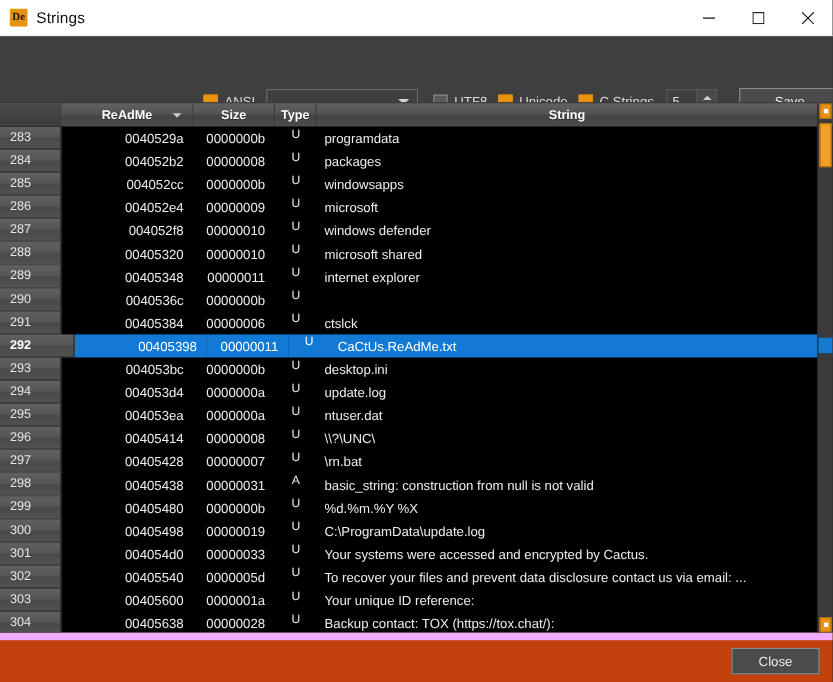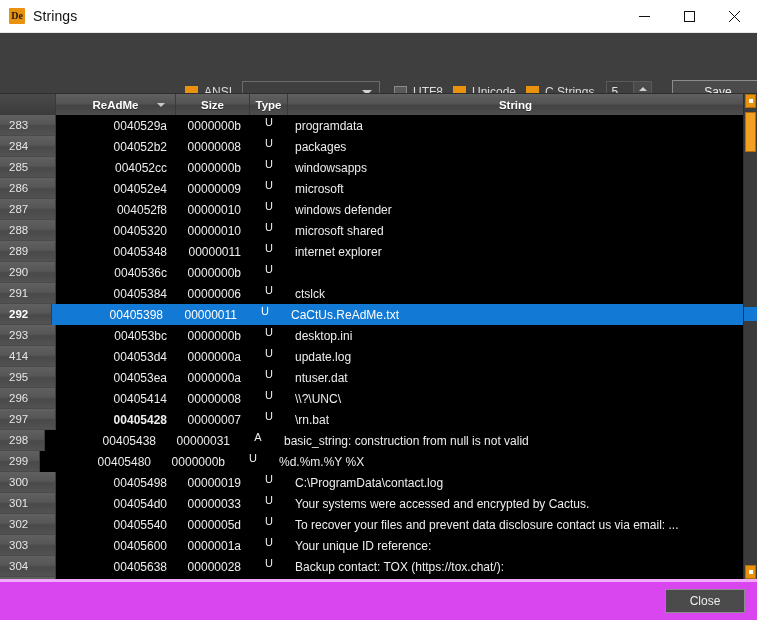--- a/index.html
+++ b/index.html
@@ -129,22 +129,22 @@
     position:absolute;top:0;right:0;width:13px;bottom:0;background:#3b3b3b;
     border-left:1px solid #2e2e2e;
   }
   .vscroll .thumb{position:absolute;left:1px;width:11px;background:#f2a024;border:1px solid #b06d08;box-sizing:border-box;}
   .vscroll .selmark{position:absolute;left:0px;width:13px;height:14px;background:#1279d4;}
   .vscroll .btn{position:absolute;left:1px;width:11px;height:14px;background:#e8920f;border:1px solid #b06d08;box-sizing:border-box;display:flex;align-items:center;justify-content:center;}
   .vscroll .btn s{display:block;width:4px;height:4px;background:#fff;}
 
   
   .footer{
-    flex:0 0 38px;background:#d946ef;display:flex;align-items:center;justify-content:flex-end;
-    padding-right:12px;border-top:3px solid #f0abfc;
+    flex:0 0 38px;background:#c2410c;display:flex;align-items:center;justify-content:flex-end;
+    padding-right:12px;border-top:7px solid #f0abfc;
   }
   .close-btn{
     width:80px;height:24px;background:#4b4b4b;border:1px solid #8d8d8d;color:#ececec;
     font-size:12px;display:flex;align-items:center;justify-content:center;box-sizing:border-box;
     font-family:"Liberation Sans",sans-serif;
   }
 </style>
 </head>
 <body>
 
@@ -276,35 +276,35 @@
           <div class="c-type" style="width: 38px;">U</div>
         </div>
         <div class="row">
           <div class="c-num" style="width: 56px;">291</div>
           <div class="c-off" style="width: 120px;">00405384</div>
           <div class="c-size" style="width: 74px;">00000006</div>
           <div class="c-type" style="width: 38px;">U</div>
           <div class="c-str" style="flex: 1 1 0%;">ctslck</div>
         </div>
         <div class="row sel">
-          <div class="c-num" style="width: 52px;">292</div>
+          <div class="c-num" style="width: 68px;">292</div>
           <div class="c-off" style="width: 120px;">00405398</div>
           <div class="c-size" style="width: 74px;">00000011</div>
           <div class="c-type" style="width: 38px;">U</div>
           <div class="c-str" style="flex: 1 1 0%;">CaCtUs.ReAdMe.txt</div>
         </div>
         <div class="row">
           <div class="c-num" style="width: 56px;">293</div>
           <div class="c-off" style="width: 120px;">004053bc</div>
           <div class="c-size" style="width: 74px;">0000000b</div>
           <div class="c-type" style="width: 38px;">U</div>
           <div class="c-str" style="flex: 1 1 0%;">desktop.ini</div>
         </div>
         <div class="row">
-          <div class="c-num" style="width: 56px;">414</div>
+          <div class="c-num" style="width: 56px;">294</div>
           <div class="c-off" style="width: 120px; text-align: right;">004053d4</div>
           <div class="c-size" style="width: 74px;">0000000a</div>
           <div class="c-type" style="width: 38px;">U</div>
           <div class="c-str" style="flex: 1 1 0%;">update.log</div>
         </div>
         <div class="row">
           <div class="c-num" style="width: 56px;">295</div>
           <div class="c-off" style="width: 120px;">004053ea</div>
           <div class="c-size" style="width: 74px;">0000000a</div>
           <div class="c-type" style="width: 38px;">U</div>
@@ -312,45 +312,45 @@
         </div>
         <div class="row">
           <div class="c-num" style="width: 56px;">296</div>
           <div class="c-off" style="width: 120px;">00405414</div>
           <div class="c-size" style="width: 74px;">00000008</div>
           <div class="c-type" style="width: 38px;">U</div>
           <div class="c-str" style="flex: 1 1 0%;">\\?\UNC\</div>
         </div>
         <div class="row">
           <div class="c-num" style="width: 56px;">297</div>
-          <div class="c-off" style="width: 120px; font-weight: bold;">00405428</div>
+          <div class="c-off" style="width: 120px;">00405428</div>
           <div class="c-size" style="width: 74px;">00000007</div>
           <div class="c-type" style="width: 38px;">U</div>
           <div class="c-str" style="flex: 1 1 0%;">\rn.bat</div>
         </div>
         <div class="row">
-          <div class="c-num" style="width: 45px;">298</div>
+          <div class="c-num" style="width: 56px;">298</div>
           <div class="c-off" style="width: 120px;">00405438</div>
           <div class="c-size" style="width: 74px;">00000031</div>
           <div class="c-type" style="width: 38px;">A</div>
           <div class="c-str" style="flex: 1 1 0%;">basic_string: construction from null is not valid</div>
         </div>
         <div class="row">
-          <div class="c-num" style="width: 40px;">299</div>
+          <div class="c-num" style="width: 56px;">299</div>
           <div class="c-off" style="width: 120px;">00405480</div>
           <div class="c-size" style="width: 74px;">0000000b</div>
           <div class="c-type" style="width: 38px;">U</div>
           <div class="c-str" style="flex: 1 1 0%;">%d.%m.%Y %X</div>
         </div>
         <div class="row">
           <div class="c-num" style="width: 56px;">300</div>
           <div class="c-off" style="width: 120px;">00405498</div>
           <div class="c-size" style="width: 74px;">00000019</div>
           <div class="c-type" style="width: 38px;">U</div>
-          <div class="c-str" style="flex: 1 1 0%;">C:\ProgramData\contact.log</div>
+          <div class="c-str" style="flex: 1 1 0%;">C:\ProgramData\update.log</div>
         </div>
         <div class="row">
           <div class="c-num" style="width: 56px;">301</div>
           <div class="c-off" style="width: 120px;">004054d0</div>
           <div class="c-size" style="width: 74px;">00000033</div>
           <div class="c-type" style="width: 38px;">U</div>
           <div class="c-str" style="flex: 1 1 0%;">Your systems were accessed and encrypted by Cactus.</div>
         </div>
         <div class="row">
           <div class="c-num" style="width: 56px;">302</div>

